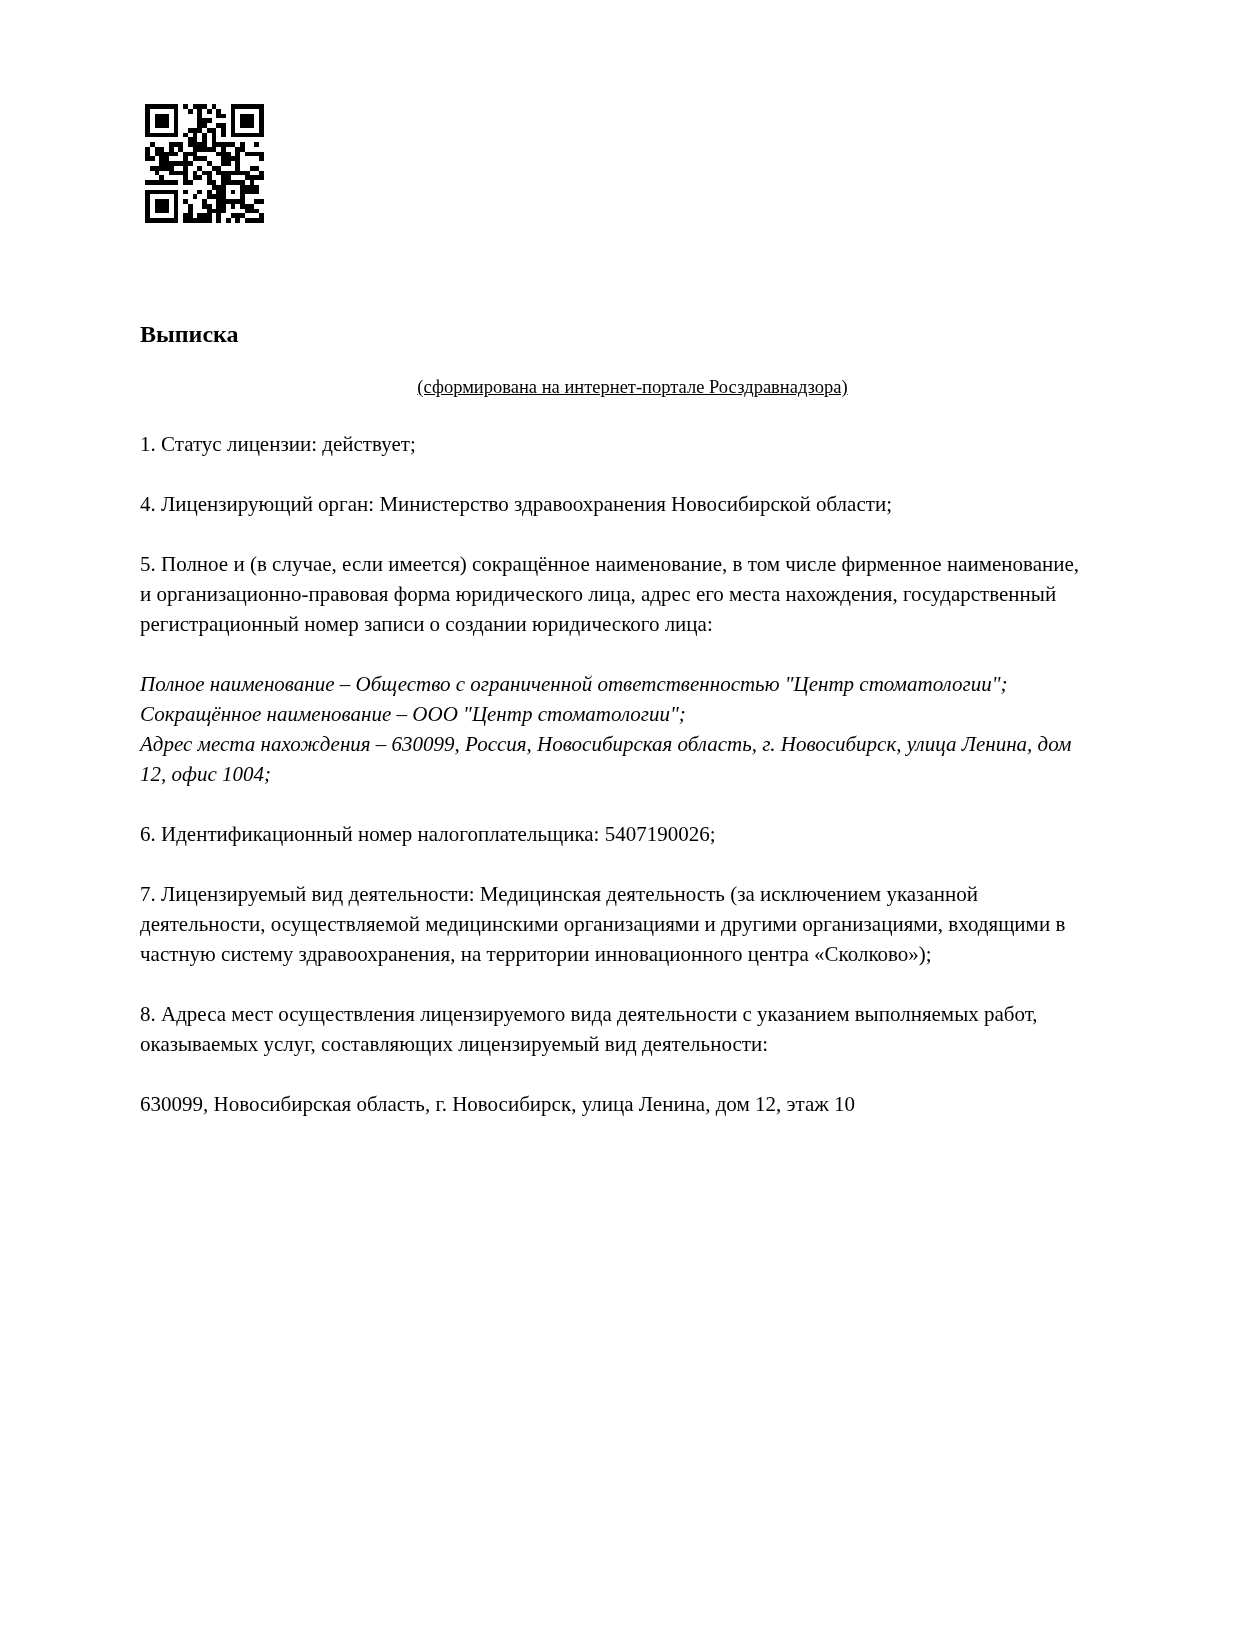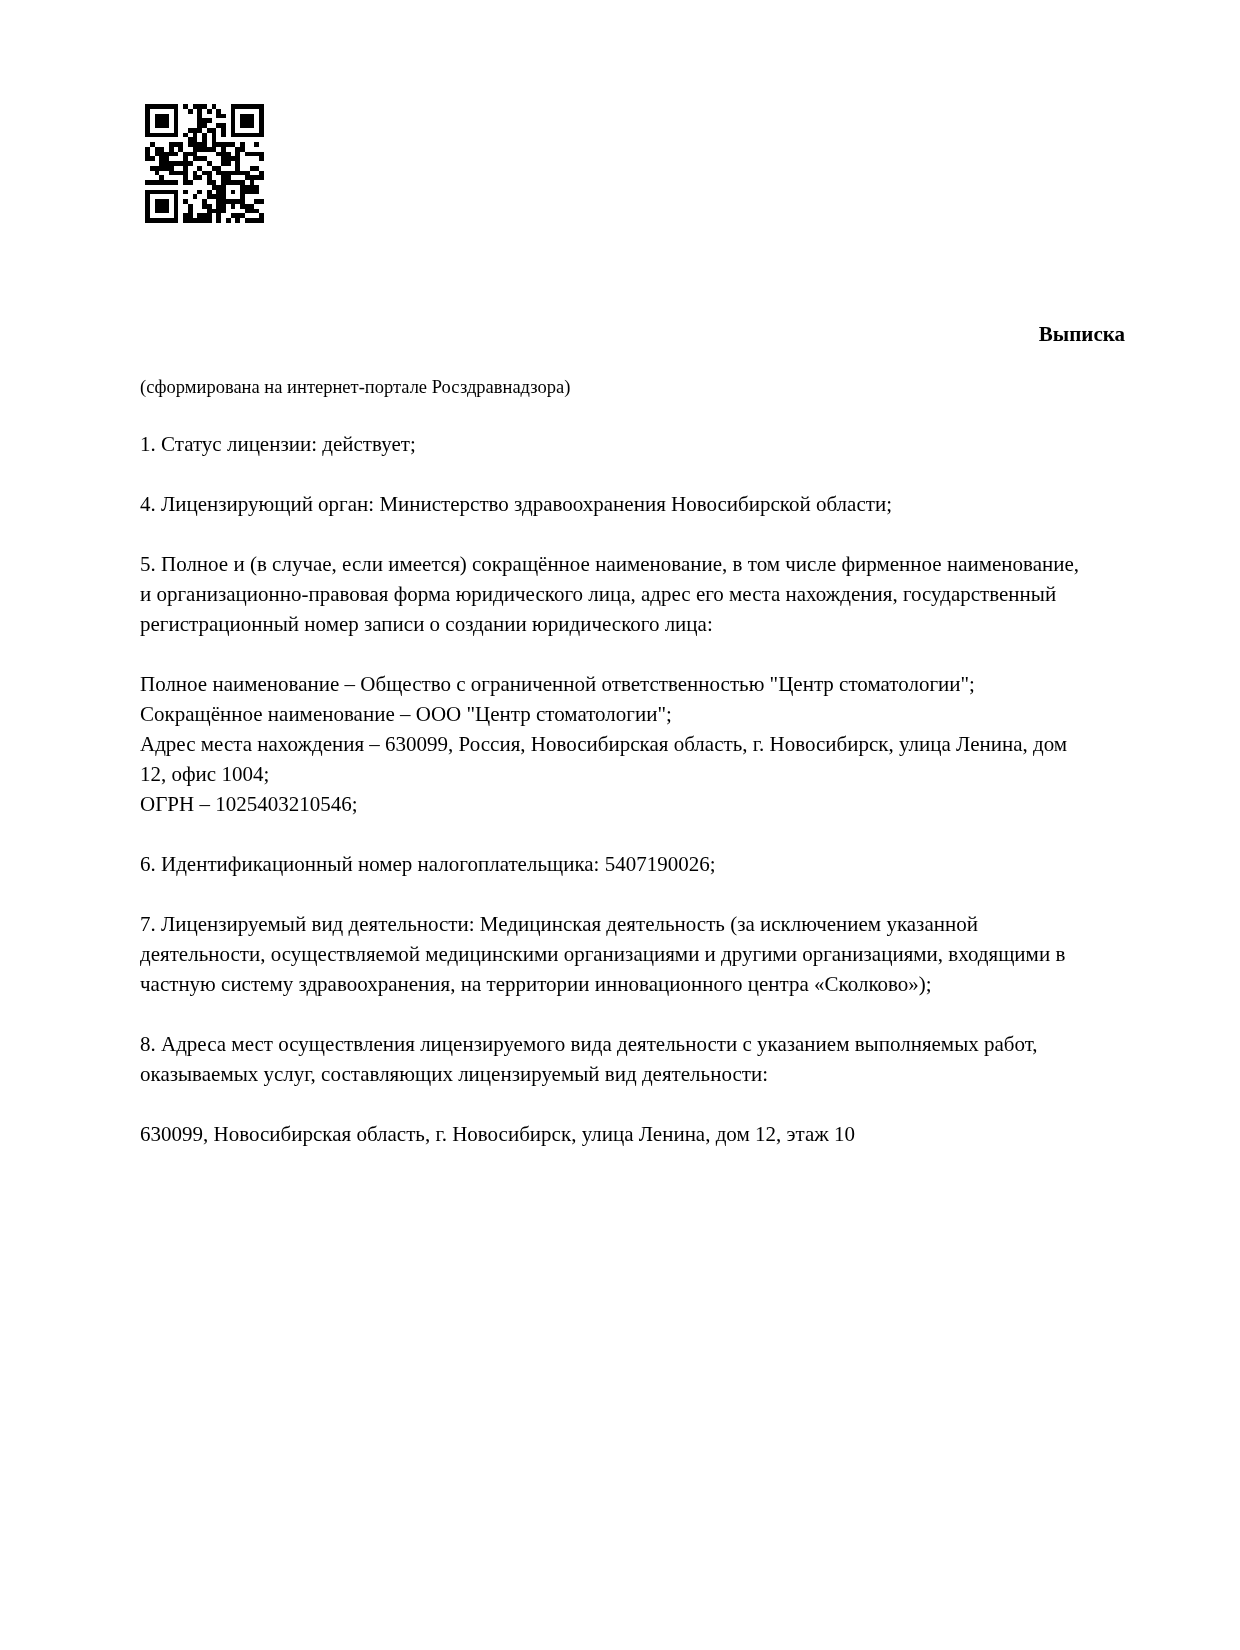--- a/index.html
+++ b/index.html
@@ -21,38 +21,39 @@
     height: 119px;
     shape-rendering: crispEdges;
   }
   .content {
     position: absolute;
     left: 140px;
     top: 318px;
     width: 985px;
   }
   .title {
-    text-align: right;
+    text-align: left;
     font-weight: bold;
-    font-size: 21px;
+    font-size: 24px;
     line-height: 33px;
   }
   .note {
-    text-align: left;
+    text-align: center;
     font-size: 18.5px;
     line-height: 24px;
     margin-top: 24px;
+    text-decoration: underline;
   }
   .body {
     width: 952px;
     font-size: 21px;
     line-height: 30px;
   }
   .para { margin: 30px 0 0 0; }
-  .block { margin-top: 30px; }
+  .block { margin-top: 30px; font-style: italic; }
   .block .line { margin: 0; }
 </style>
 </head>
 <body>
 
 <div class="page">
 
   <svg id="qr" class="qr" viewBox="0 0 25 25">
       <g fill="#000000">
         <rect x="0" y="0" width="1" height="1"></rect>
@@ -404,21 +405,20 @@
 
 
       <p class="para">4. Лицензирующий орган: Министерство здравоохранения Новосибирской области;</p>
 
       <p class="para">5. Полное и (в случае, если имеется) сокращённое наименование, в том числе фирменное наименование, и организационно-правовая форма юридического лица, адрес его места нахождения, государственный регистрационный номер записи о создании юридического лица:</p>
 
       <div class="block">
         <div class="line">Полное наименование – Общество с ограниченной ответственностью "Центр стоматологии";</div>
         <div class="line">Сокращённое наименование – ООО "Центр стоматологии";</div>
         <div class="line">Адрес места нахождения – 630099, Россия, Новосибирская область, г. Новосибирск, улица Ленина, дом 12, офис 1004;</div>
-        <div class="line">ОГРН – 1025403210546;</div>
       </div>
 
       <p class="para">6. Идентификационный номер налогоплательщика: 5407190026;</p>
 
       <p class="para">7. Лицензируемый вид деятельности: Медицинская деятельность (за исключением указанной деятельности, осуществляемой медицинскими организациями и другими организациями, входящими в частную систему здравоохранения, на территории инновационного центра «Сколково»);</p>
 
       <p class="para">8. Адреса мест осуществления лицензируемого вида деятельности с указанием выполняемых работ, оказываемых услуг, составляющих лицензируемый вид деятельности:</p>
 
       <p class="para">630099, Новосибирская область, г. Новосибирск, улица Ленина, дом 12, этаж 10</p>
 

